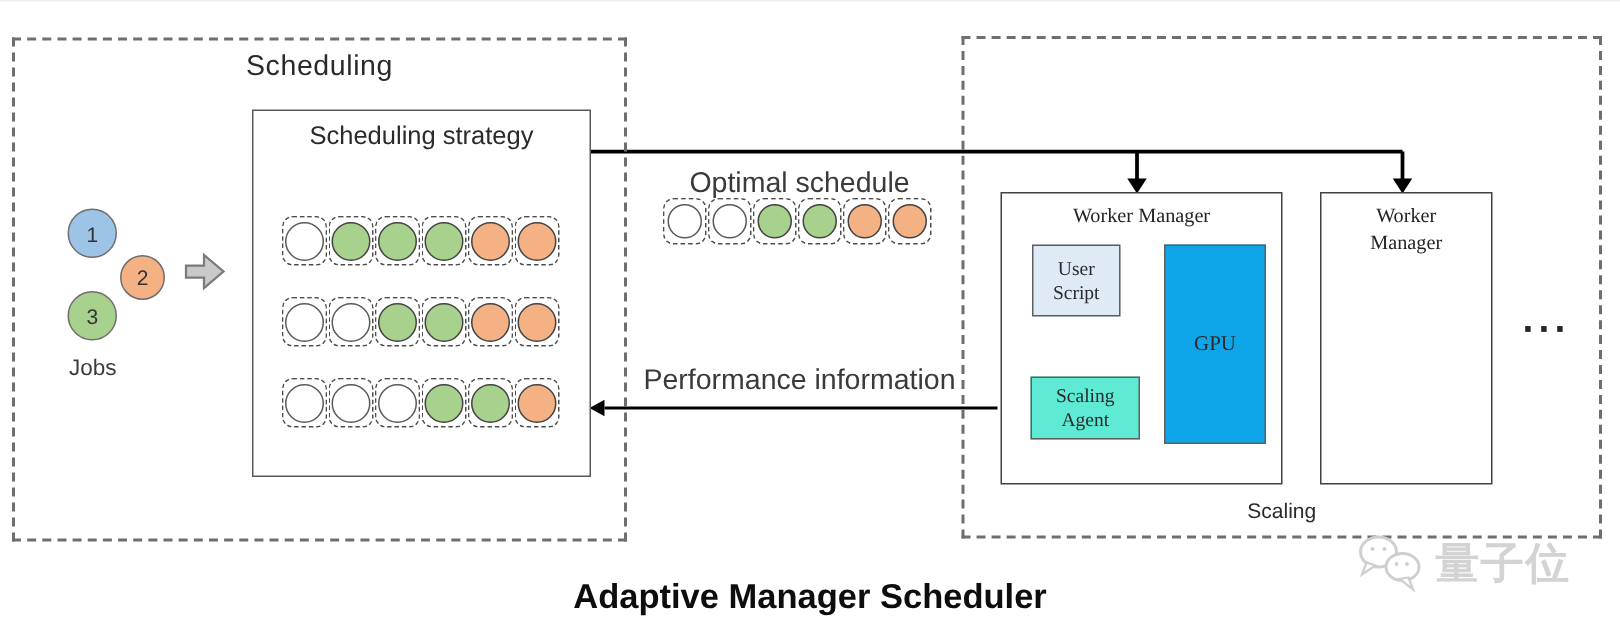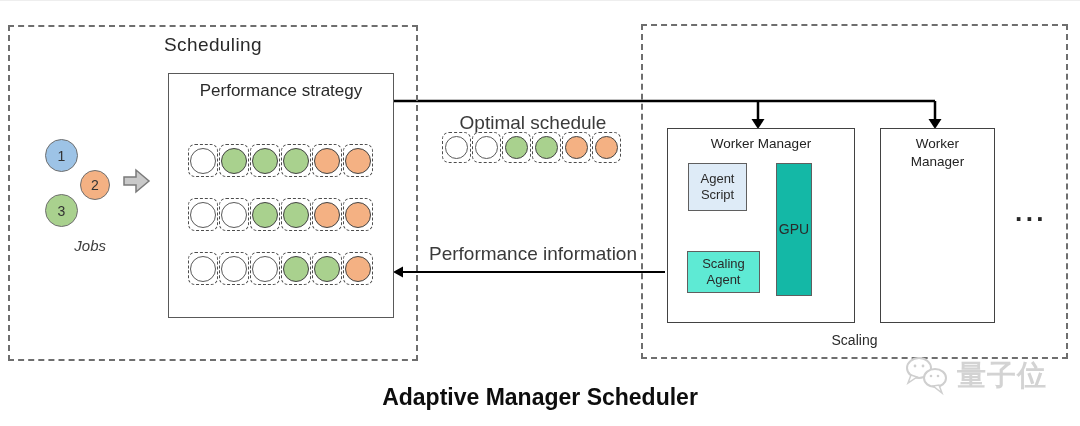--- a/index.html
+++ b/index.html
@@ -17,26 +17,26 @@
   .cell-row { position:absolute; display:flex; gap:1px; }
   .cell { width:30px; height:33px; border:1.6px dashed #4d4d4d; border-radius:7px;
           display:flex; align-items:center; justify-content:center; box-sizing:border-box; background:#fff; }
   .circ { width:26px; height:26px; border-radius:50%; border:1.6px solid #434343; box-sizing:border-box; }
   .cell-row.small .cell { width:29px; height:31px; border-radius:7px; }
   .cell-row.small .circ { width:23px; height:23px; }
 
   .job { position:absolute; border-radius:50%; border:1.5px solid #6f6f6f;
          display:flex; align-items:center; justify-content:center;
          font-size:14px; color:#333; box-sizing:border-box; }
-  .jobs-label { position:absolute; font-size:15px; color:#3c3c3c; text-align:right;font-style:italic; }
+  .jobs-label { position:absolute; font-size:15px; color:#3c3c3c; text-align:left; }
 
   .sub-box { position:absolute; border:1.2px solid #5f5f5f; box-sizing:border-box;
              display:flex; align-items:center; justify-content:center; text-align:center;
              font-size:13px; color:#2a2a2a; line-height:1.25; }
-  .wm-box { position:absolute; border:1.5px solid #424242; background:#fff; box-sizing:border-box; }
+  .wm-box { position:absolute; border:1.5px solid #424242; background:#fff; box-sizing:border-box;font-family:Liberation Serif, serif; }
   .wm-title { text-align:center; font-size:13.5px; color:#232323; padding-top:6px; line-height:1.3; }
 
   .float-label { position:absolute; font-size:19px; color:#3a3a3a; text-align:center; }
   .dots { position:absolute; font-size:26px; font-weight:bold; color:#262626; letter-spacing:2px; }
   .cluster-label { position:absolute; width:100%; text-align:center; font-size:14px; color:#2a2a2a; }
   .main-title { position:absolute; left:0; width:100%; text-align:center;
                 font-size:23px; font-weight:bold; color:#0d0d0d; }
   .watermark { position:absolute; display:flex; align-items:center; gap:6px; }
   .watermark-text { font-size:29px; color:#d3d3d3; font-weight:bold; letter-spacing:1px; }
   svg.connectors { position:absolute; left:0; top:0; pointer-events:none; }
@@ -68,21 +68,21 @@
     <div class="job" style="left: 35px; top: 167px; width: 33px; height: 33px; background: rgb(169, 209, 142);">
       <span>3</span>
     </div>
     <div class="jobs-label" style="left:36px; top:210px; width:60px;">Jobs</div>
 
     <svg class="abs" style="left:112px; top:140px;" width="30" height="28">
       <polygon points="2,10 14,10 14,3 27,14 14,25 14,18 2,18" fill="#c9c9c9" stroke="#7a7a7a" stroke-width="1.5"></polygon>
     </svg>
 
     <div class="solid-box" style="left:158px; top:46px; width:226px; height:245px;">
-      <div class="strategy-title">Performance strategy</div>
+      <div class="strategy-title">Scheduling strategy</div>
       <div class="cell-row" style="left:19px; top:70px;">
           <span class="cell">
             <span class="circ" style="background: rgb(255, 255, 255); border-color: rgb(90, 90, 90);"></span>
           </span>
           <span class="cell">
             <span class="circ" style="background: rgb(169, 209, 142);"></span>
           </span>
           <span class="cell">
             <span class="circ" style="background: rgb(169, 209, 142);"></span>
           </span>
@@ -161,23 +161,23 @@
       </span>
     </div>
 
   <div class="float-label" style="left:423px; top:242px; width:220px;">Performance information</div>
 
   <div class="dashed-box" style="left:641px; top:23px; width:427px; height:335px;">
 
     <div class="wm-box" style="left:24px; top:102px; width:188px; height:195px;">
       <div class="wm-title">Worker Manager</div>
       <div class="sub-box" style="left: 20px; top: 34px; width: 59px; height: 48px; background: rgb(222, 235, 247);">
-        <span>Agent Script</span>
+        <span>User Script</span>
       </div>
-      <div class="sub-box" style="left: 108px; top: 34px; width: 36px; height: 133px; font-size: 14px; background: #14b8a6;">
+      <div class="sub-box" style="left: 108px; top: 34px; width: 68px; height: 133px; font-size: 14px; background: #0ea5e9;">
         <span>GPU</span>
       </div>
       <div class="sub-box" style="left: 19px; top: 122px; width: 73px; height: 42px; background: #5eead4;">
         <span>Scaling Agent</span>
       </div>
     </div>
 
     <div class="wm-box" style="left:237px; top:102px; width:115px; height:195px;">
       <div class="wm-title" style="width:70px; margin:0 auto;">Worker Manager</div>
     </div>

